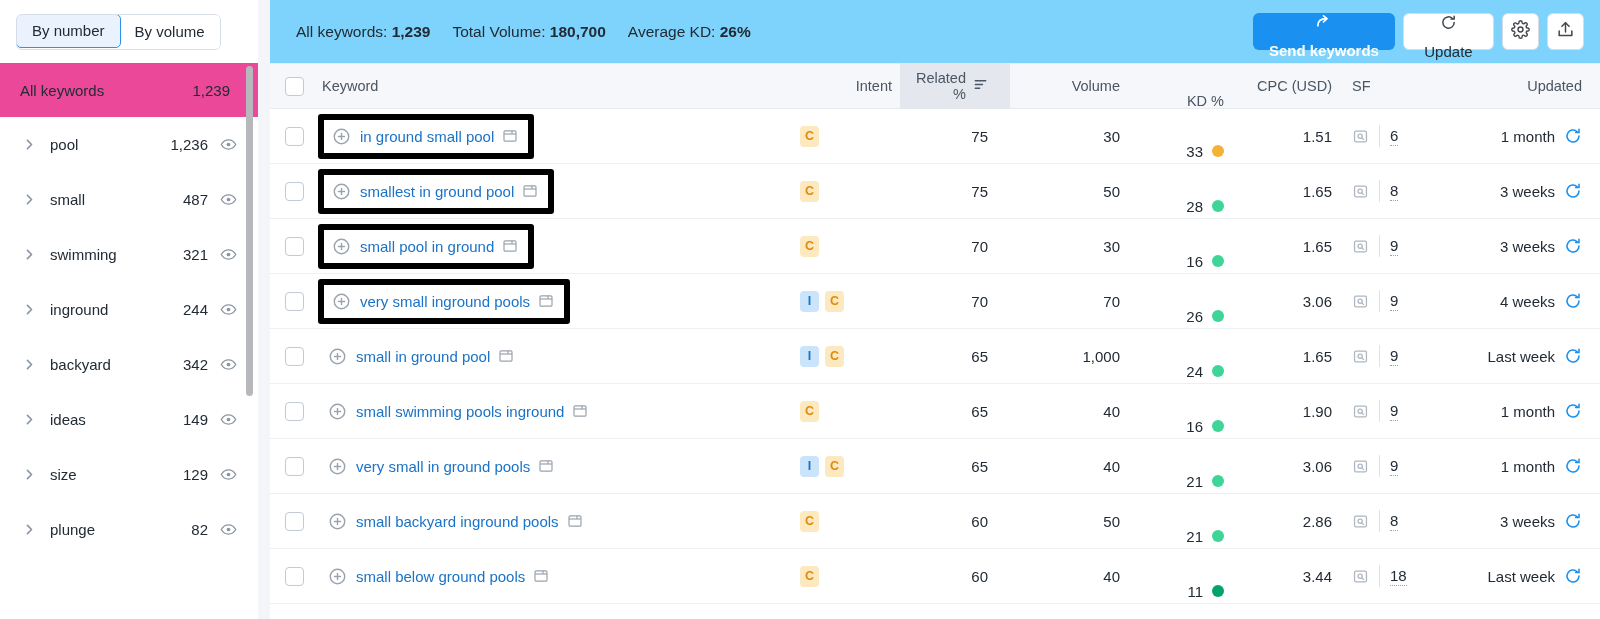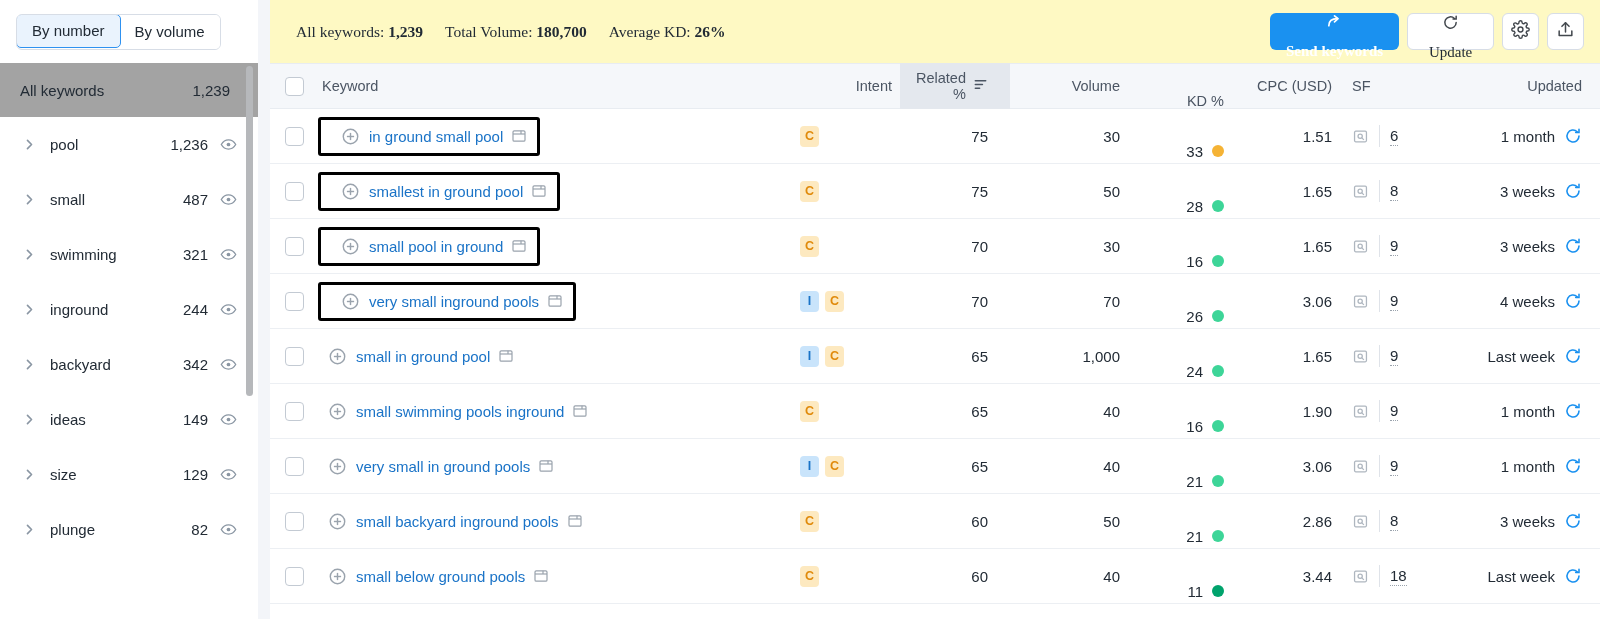--- a/index.html
+++ b/index.html
@@ -49,21 +49,21 @@
     border-radius: 5px;
     margin: -1px;
     position: relative;
     z-index: 2;
   }
 
   .all-row {
     display: flex; align-items: center;
     height: 54px;
     padding: 0 28px 0 20px;
-    background: #a3a3a3;
+    background: #ec4899;
     font-size: 15px;
     color: #222b35;
   }
   .all-row .label { flex: 1; }
   .all-row .count { font-variant-numeric: tabular-nums; }
 
   .sb-list { flex: 1; overflow: hidden; }
   .sb-item {
     display: flex; align-items: center;
     height: 55px;
@@ -99,23 +99,22 @@
     flex: 1;
     background: #ffffff;
     display: flex; flex-direction: column;
     height: 619px;
     overflow: hidden;
   }
   .topbar {
     height: 63px;
     display: flex; align-items: center;
     padding: 0 16px 0 26px;
-    background: #fef9c3;
+    background: #7dd3fc;
     gap: 8px;
-    font-family: Liberation Serif, serif;
   }
   .stats { display: flex; align-items: center; gap: 22px; font-size: 15.5px; color: #222b35; }
   .stat .lbl { color: #222b35; }
   .stat .val { font-weight: bold; }
   .spacer { flex: 1; }
 
   .btn {
     display: flex; align-items: center; gap: 9px;
     height: 37px; border-radius: 6px;
     font-size: 15px;
@@ -206,24 +205,24 @@
     cursor: pointer;
     white-space: nowrap;
   }
   .kw-serp { margin-left: 8px; color: #9aa3ad; display: flex; align-items: center; }
 
   .kw-box {
     display: inline-flex; align-items: center;
     padding: 4px 8px 4px 6px;
   }
   .kw-box.hl {
-    border: 3px solid #000000;
+    border: 6px solid #000000;
     border-radius: 3px;
     background: #ffffff;
-    padding: 7px 10px 7px 20px;
+    padding: 7px 10px 7px 8px;
     margin-left: -4px;
   }
 
   .badge {
     width: 19px; height: 21px;
     border-radius: 4px;
     display: flex; align-items: center; justify-content: center;
     font-size: 12.5px; font-weight: bold;
   }
   .badge-C { background: #fde9c0; color: #e08a0b; }

